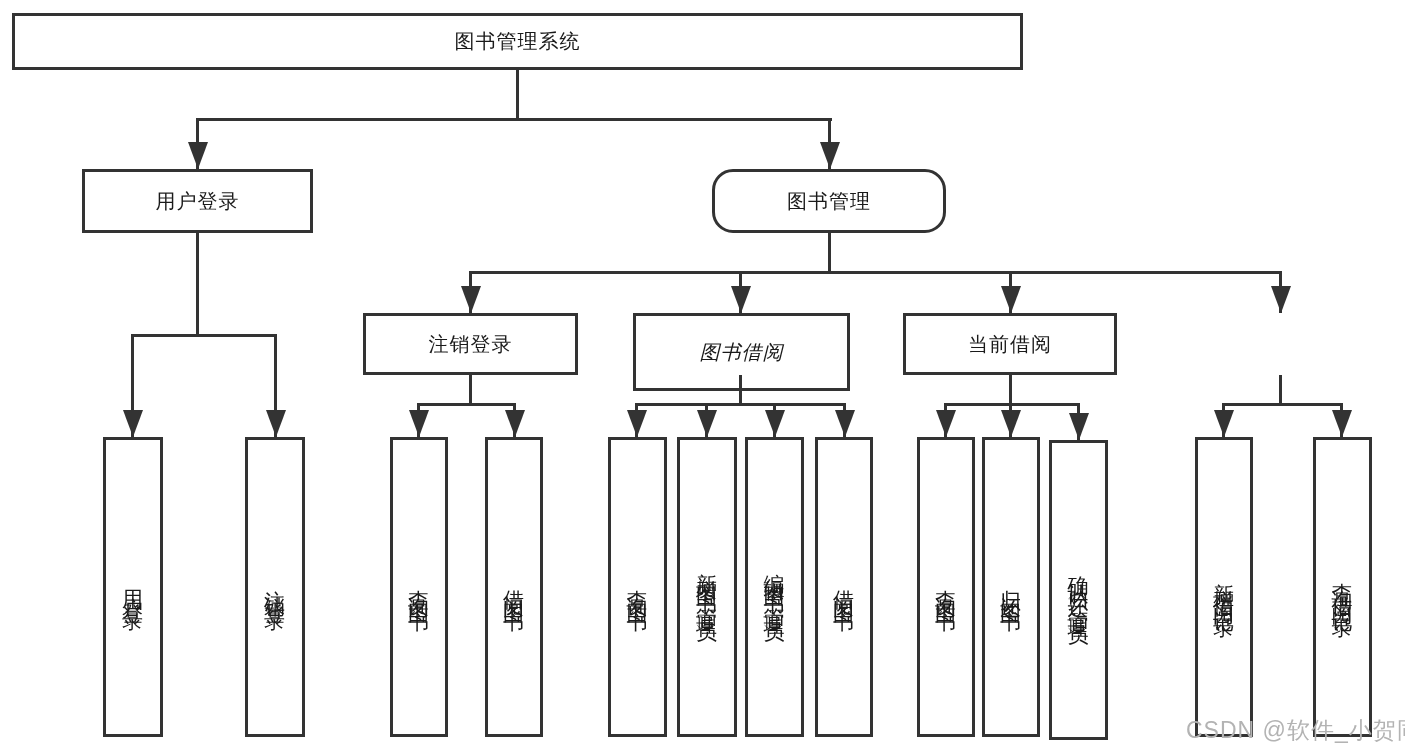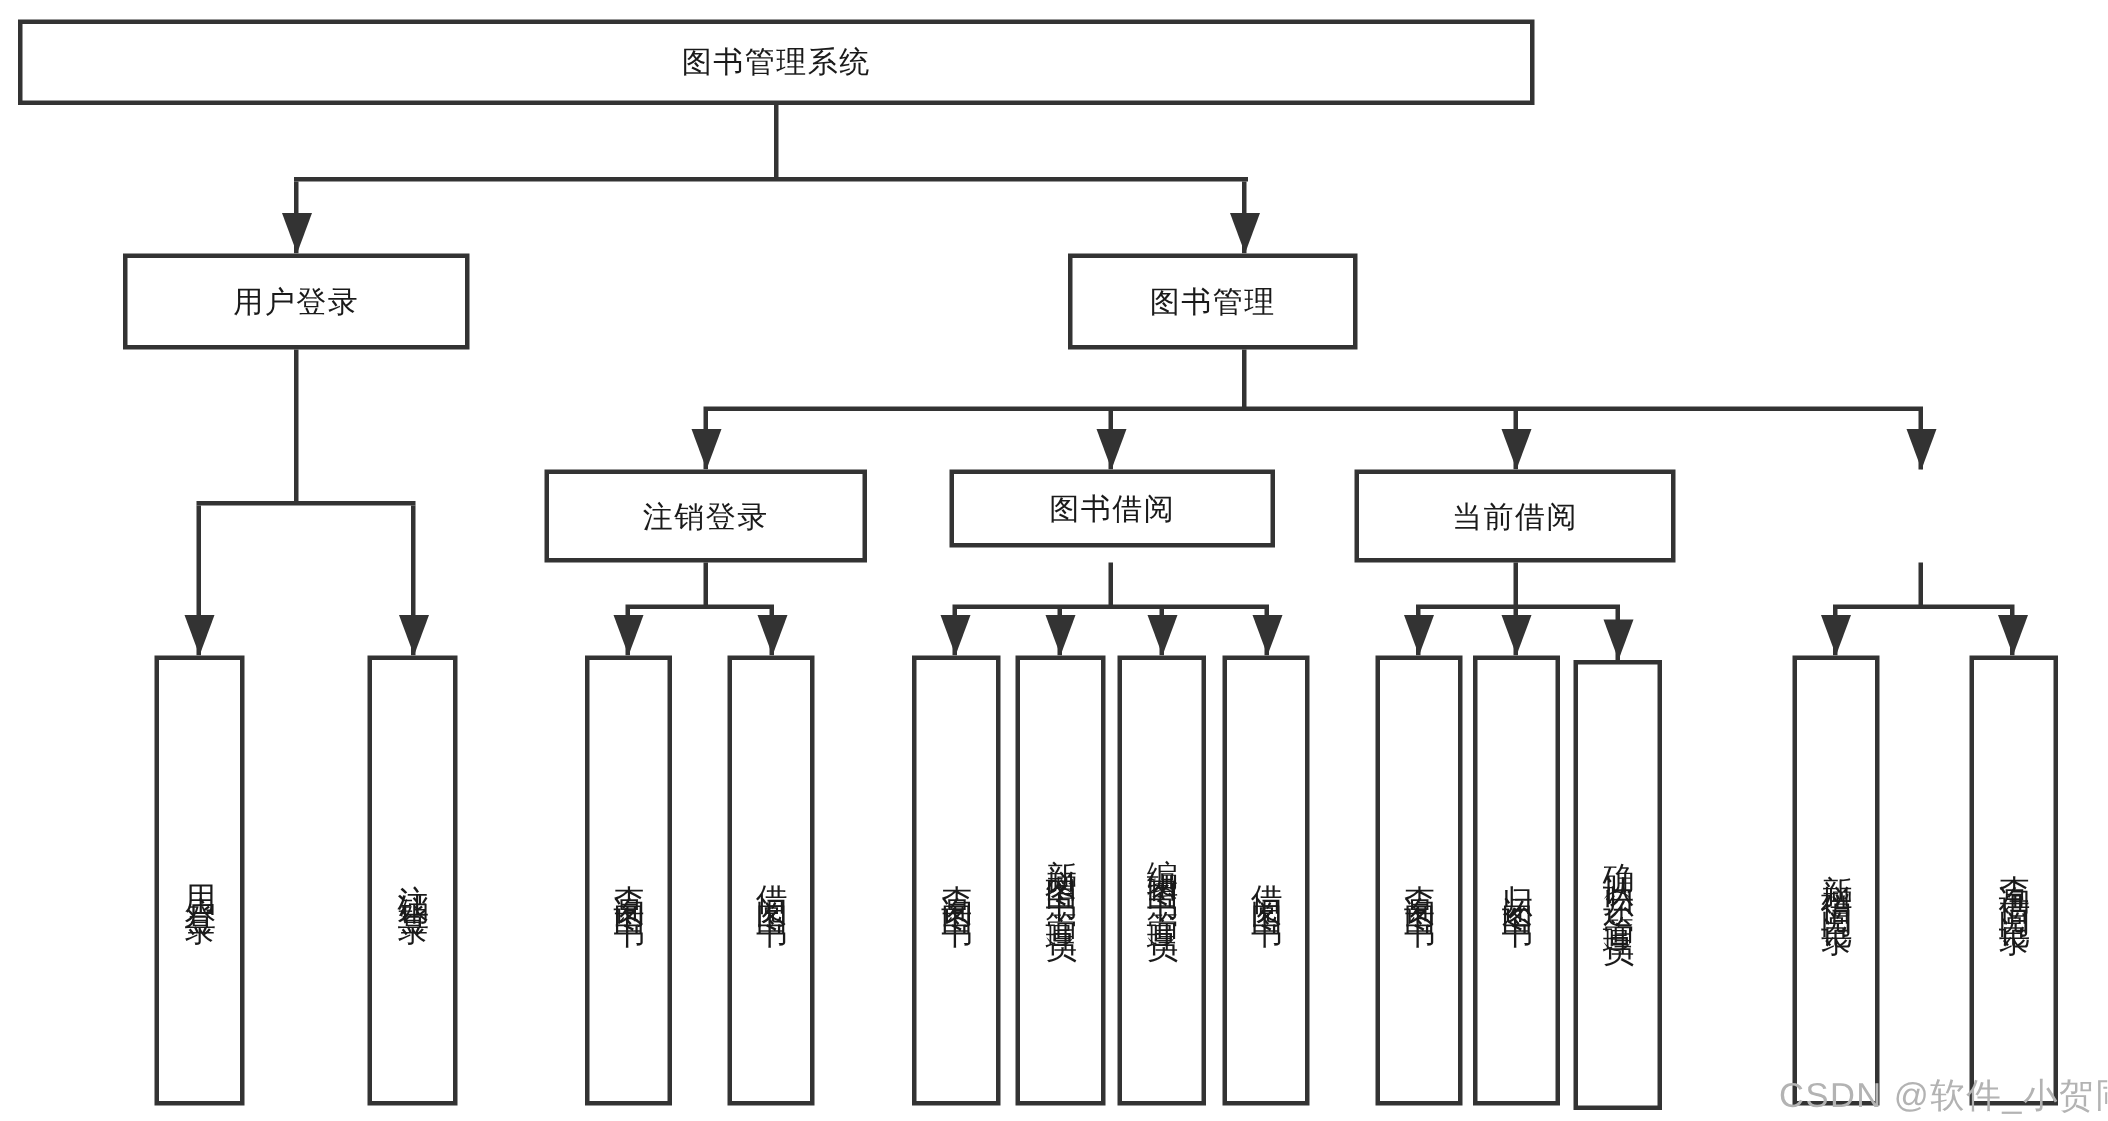--- a/index.html
+++ b/index.html
@@ -60,40 +60,40 @@
   </div>
 
   <div class="vline" style="left:516px;top:70px;height:50px;"></div>
   <div class="hline" style="left:196px;top:118px;width:636px;"></div>
   <div class="arrow" style="left:196px;top:121px;height:48px;"></div>
   <div class="arrow" style="left:828px;top:121px;height:48px;"></div>
 
   <div class="hbox" style="left:82px;top:169px;width:231px;height:64px;">
     <span>用户登录</span>
   </div>
-  <div class="hbox" style="left:712px;top:169px;width:193px;height:64px;">
+  <div class="hbox" style="left:712px;top:169px;width:234px;height:64px;border-radius:21px;">
     <span>图书管理</span>
   </div>
 
   <div class="vline" style="left:196px;top:233px;height:103px;"></div>
   <div class="hline" style="left:131px;top:334px;width:146px;"></div>
   <div class="arrow" style="left:131px;top:337px;height:100px;"></div>
   <div class="arrow" style="left:274px;top:337px;height:100px;"></div>
 
   <div class="vline" style="left:828px;top:233px;height:41px;"></div>
   <div class="hline" style="left:469px;top:271px;width:813px;"></div>
   <div class="arrow" style="left:469px;top:274px;height:39px;"></div>
   <div class="arrow" style="left:739px;top:274px;height:39px;"></div>
   <div class="arrow" style="left:1009px;top:274px;height:39px;"></div>
   <div class="arrow" style="left:1279px;top:274px;height:39px;"></div>
 
   <div class="hbox" style="left:363px;top:313px;width:215px;height:62px;">
     <span>注销登录</span>
   </div>
-  <div class="hbox" style="left:633px;top:313px;width:217px;height:52px;">
+  <div class="hbox" style="left:633px;top:313px;width:217px;height:78px;font-style:italic;">
     <span>图书借阅</span>
   </div>
   <div class="hbox" style="left:903px;top:313px;width:214px;height:62px;">
     <span>当前借阅</span>
   </div>
 
   <div class="vline" style="left:469px;top:375px;height:31px;"></div>
   <div class="hline" style="left:417px;top:403px;width:99px;"></div>
   <div class="arrow" style="left:417px;top:406px;height:31px;"></div>
   <div class="arrow" style="left:513px;top:406px;height:31px;"></div>

